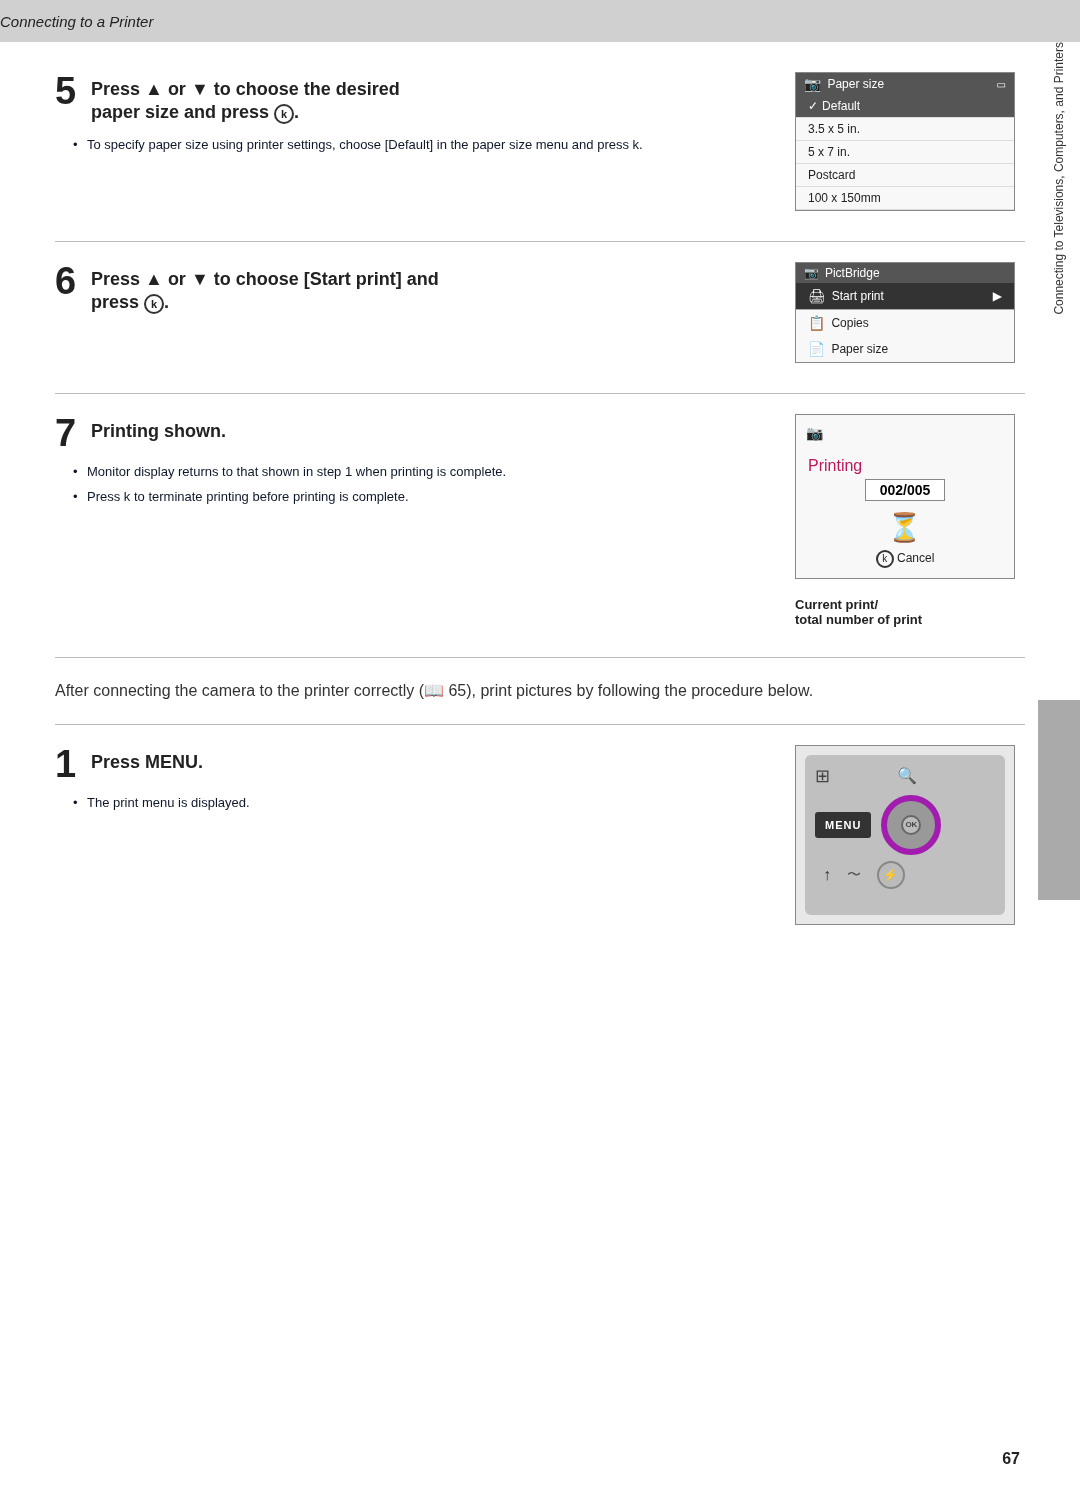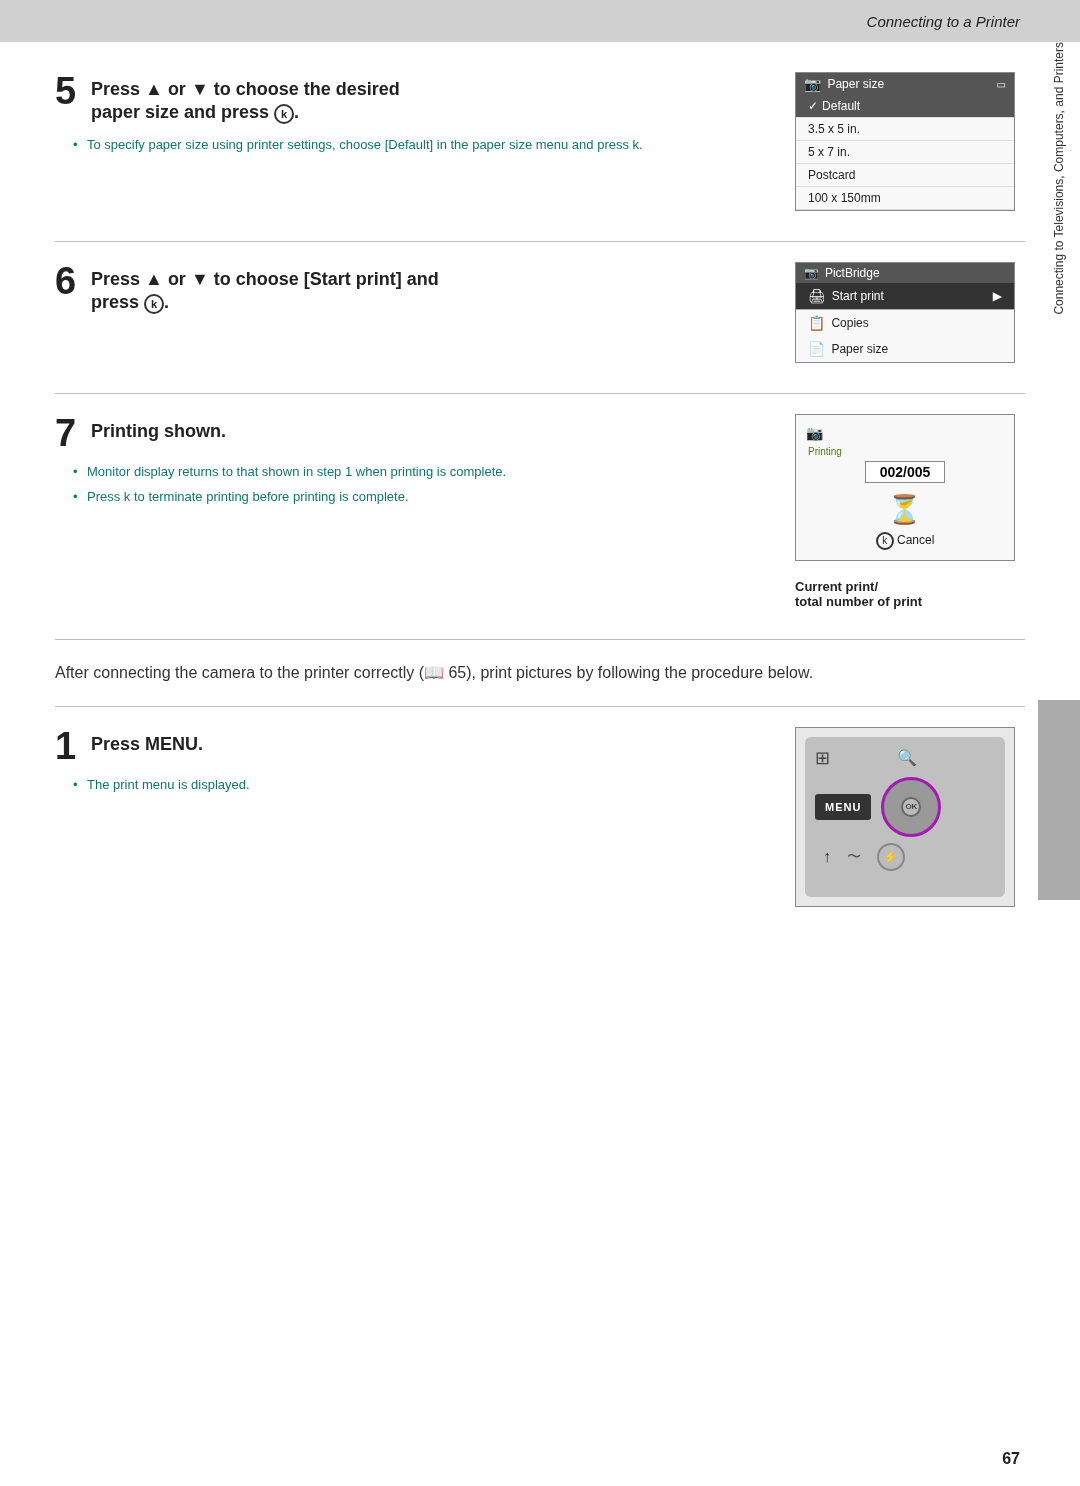--- a/index.html
+++ b/index.html
@@ -18,21 +18,21 @@
       background: #ffffff;
       position: relative;
     }
 
     
     .header-bar {
       background: #d0d0d0;
       height: 42px;
       display: flex;
       align-items: center;
-      justify-content: flex-end;
+      justify-content: flex-start;
       padding-right: 60px;
     }
 
     .header-title {
       font-size: 15px;
       font-style: italic;
       color: #222;
     }
 
     
@@ -144,21 +144,21 @@
       vertical-align: middle;
     }
 
     .step-bullet {
       margin-left: 18px;
       margin-top: 6px;
     }
 
     .step-bullet li {
       font-size: 13px;
-      color: #0f766e;
+      color: #0f172a;
       list-style: none;
       padding-left: 14px;
       position: relative;
       margin-bottom: 5px;
       line-height: 1.5;
     }
 
     .step-bullet li::before {
       content: '•';
       position: absolute;
@@ -252,23 +252,23 @@
       border: 1px solid #888;
       background: #f8f8f8;
       width: 220px;
       font-size: 12px;
       padding: 10px;
       text-align: center;
       position: relative;
     }
 
     .printing-label {
-      font-size: 10px;
-      color: #4d7c0f;
-      margin-top: 5px;
+      font-size: 16px;
+      color: #be185d;
+      margin-top: 16px;
       text-align: left;
       padding-left: 2px;
     }
 
     .printing-counter {
       border: 1px solid #888;
       background: #fff;
       display: inline-block;
       padding: 2px 14px;
       font-size: 14px;
@@ -512,21 +512,21 @@
             <div style="width:200px; height:160px; background:#c0c0c0; border-radius:6px; position:relative; padding:10px;">
 
               <div style="display:flex; justify-content:space-between; align-items:center; margin-bottom:8px;">
                 <span style="font-size:18px; color:#444;">⊞</span>
                 <span style="font-size:16px; color:#444;">🔍</span>
                 <span style="width:10px;"></span>
               </div>
 
               <div style="display:flex; align-items:center; gap:10px; margin-bottom:6px;">
                 <div style="background:#333; color:#fff; border-radius:3px; padding:7px 10px; font-size:11px; font-weight:bold; letter-spacing:1px;">MENU</div>
-                <div style="width:60px; height:60px; border-radius:50%; background:#999; border:3px solid #a21caf; display:flex; align-items:center; justify-content:center; position:relative;">
+                <div style="width:60px; height:60px; border-radius:50%; background:#999; border:6px solid #a21caf; display:flex; align-items:center; justify-content:center; position:relative;">
                   <div style="width:20px; height:20px; border-radius:50%; background:#bbb; border:2px solid #666; display:flex; align-items:center; justify-content:center; font-size:8px; font-weight:bold; color:#444;">OK</div>
                 </div>
               </div>
 
               <div style="display:flex; align-items:center; gap:16px; padding-left:8px;">
                 <span style="font-size:16px; color:#333;">↑</span>
                 <span style="font-size:14px; color:#555;">〜</span>
                 <span style="width:28px; height:28px; border-radius:50%; background:#bbb; border:2px solid #888; display:flex; align-items:center; justify-content:center; font-size:12px;">⚡</span>
               </div>
             </div>

